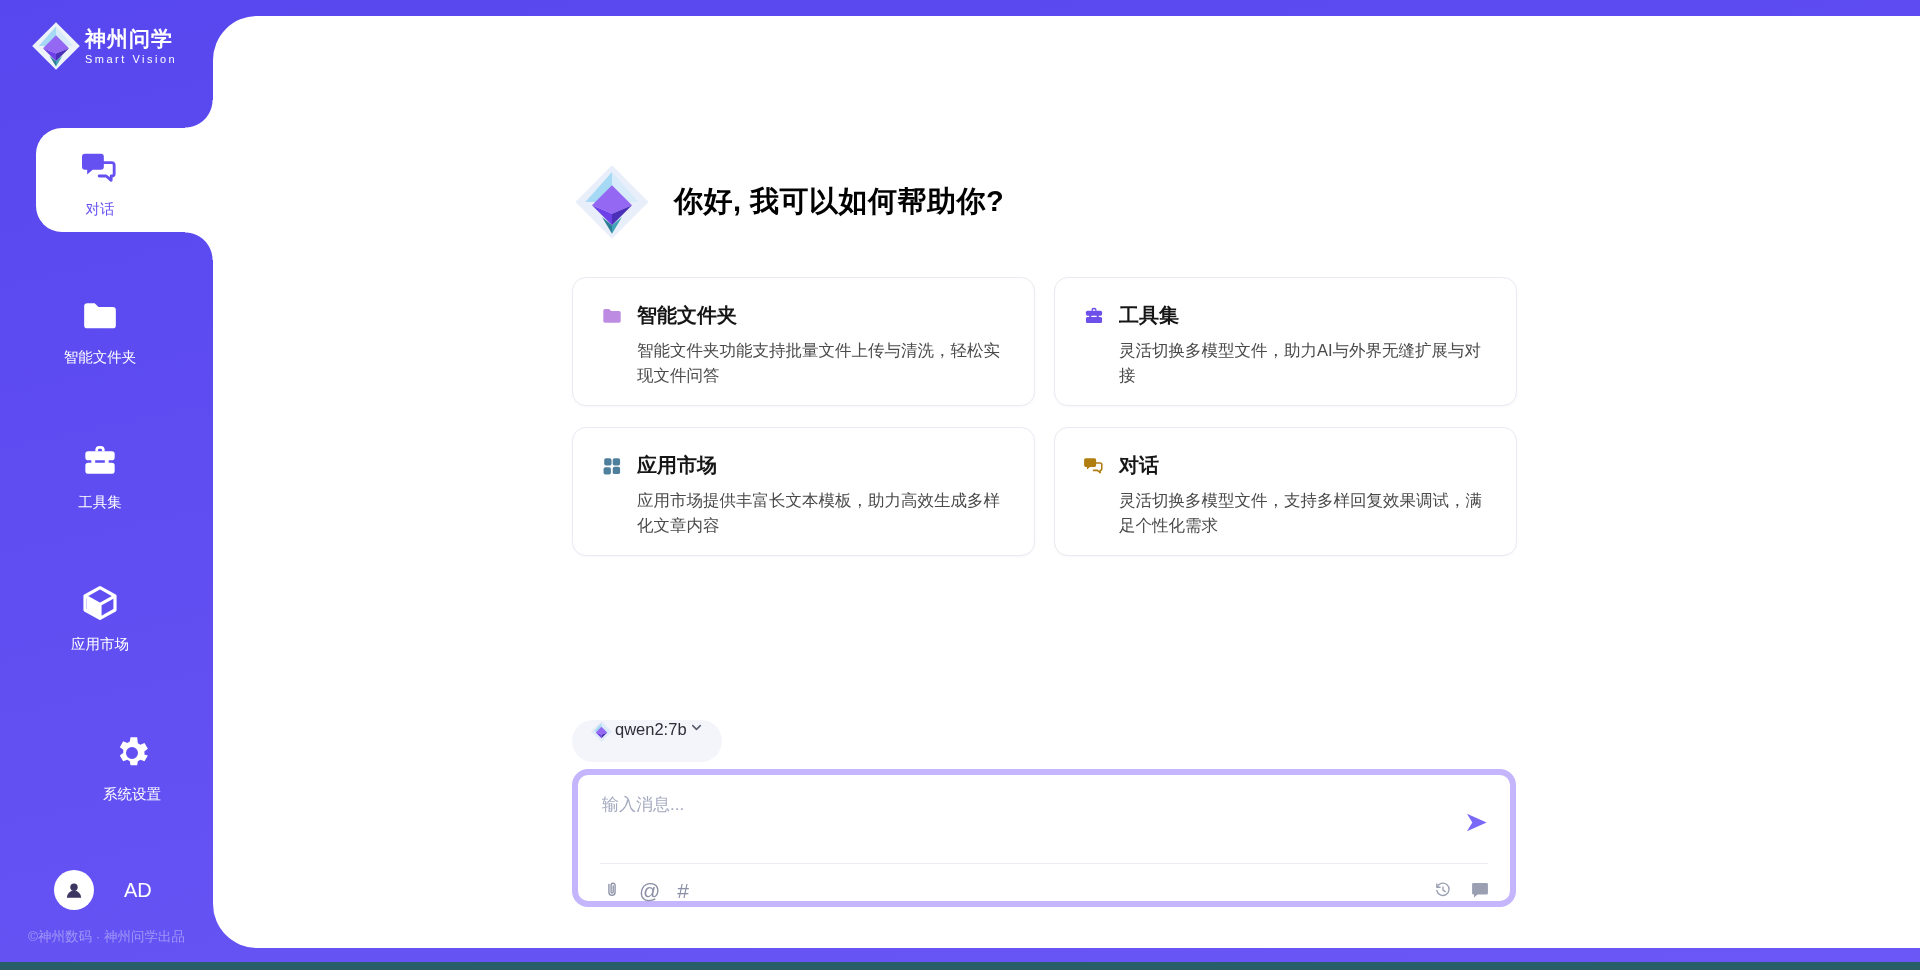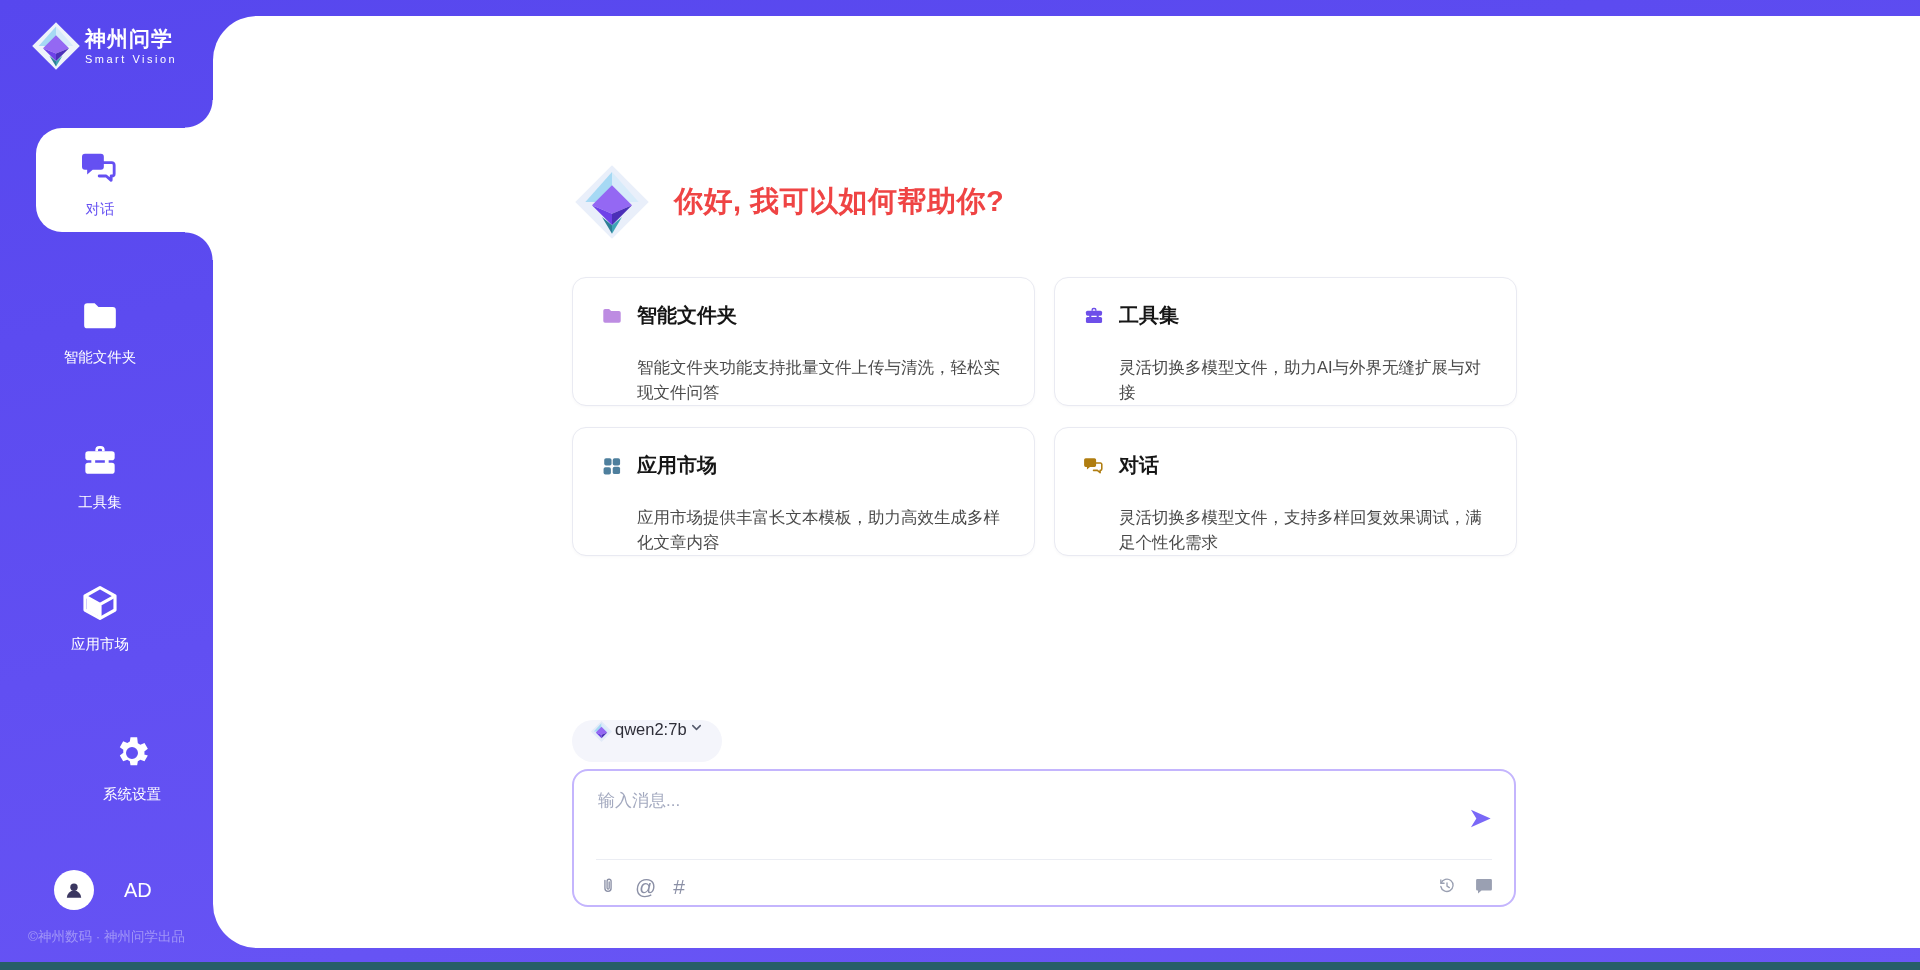--- a/index.html
+++ b/index.html
@@ -44,52 +44,52 @@
 
   .user-row { position:absolute; left:54px; top:870px; display:flex; align-items:center; gap:30px; z-index:4; cursor:pointer; }
   .avatar { width:40px; height:40px; border-radius:50%; background:#fff; display:flex; align-items:center; justify-content:center; }
   .avatar svg { width:24px; height:24px; }
   .user-name { color:#fff; font-size:20px; }
   .sidebar-footer { position:absolute; left:0; top:928px; width:213px; text-align:center; color:rgba(255,255,255,.38); font-size:13.5px; z-index:4; }
 
   
   .greeting { position:absolute; left:359px; top:146px; display:flex; align-items:center; gap:22px; }
   .greeting svg { width:80px; height:80px; }
-  .greeting h1 { font-size:29px; font-weight:800; color:#ef4444; letter-spacing:.5px; }
+  .greeting h1 { font-size:29px; font-weight:800; color:#000000; letter-spacing:.5px; }
 
   
   .card {
     position:absolute; width:463px; height:129px;
     background:#fff; border:1px solid #e9eaf2; border-radius:14px;
     padding:24px 28px; cursor:pointer; box-shadow:0 1px 3px rgba(25,25,70,.03);
   }
   .card-head { display:flex; align-items:center; gap:14px; }
   .card-head svg { width:22px; height:22px; flex:0 0 auto; }
   .card-title { font-size:20px; font-weight:bold; color:#161616; }
-  .card-desc { margin:26px 0 0 36px; font-size:16.5px; color:#4a4a4a; line-height:1.5; }
+  .card-desc { margin:9px 0 0 36px; font-size:16.5px; color:#4a4a4a; line-height:1.5; }
   .c1 { left:359px; top:261px; } .c2 { left:841px; top:261px; }
   .c3 { left:359px; top:411px; } .c4 { left:841px; top:411px; }
   .ic-folder { color:var(--card-folder,#bd8ce2); }
   .ic-toolbox { color:var(--card-toolbox,#6d4fe9); }
   .ic-grid { color:var(--card-grid,#4e7f9d); }
   .ic-chat-amber { color:var(--card-chat,#b07d10); }
 
   
   .model-pill {
     position:absolute; left:359px; top:704px; height:42px;
     display:inline-flex; align-items:flex-start; gap:2px; padding:0 18px;
     background:#f4f5fb; border-radius:21px; cursor:pointer;
   }
   .model-pill svg.logo { width:23px; height:23px; }
   .model-name { font-size:16.5px; color:#2e2e38; }
   .model-pill .chev { width:15px; height:15px; color:#555a6b; }
 
   .input-box {
     position:absolute; left:359px; top:753px; width:944px; height:138px;
-    border:2px solid #c4b5fd; border-radius:16px; background:#fff;
+    border:6px solid #c4b5fd; border-radius:16px; background:#fff;
   }
   .msg-input {
     position:absolute; left:24px; top:18px; width:850px; height:58px;
     border:none; outline:none; resize:none; font-family:inherit;
     font-size:17px; color:#333; background:transparent;
   }
   .msg-input::placeholder { color:#a3a9bf; }
   .send-btn { position:absolute; right:20px; top:34px; width:27px; height:27px; border:none; background:none; cursor:pointer; color:var(--send,#7a68f7); }
   .send-btn svg { width:27px; height:27px; }
   .input-divider { position:absolute; left:22px; right:22px; top:88px; height:1px; background:#ebedf3; }

